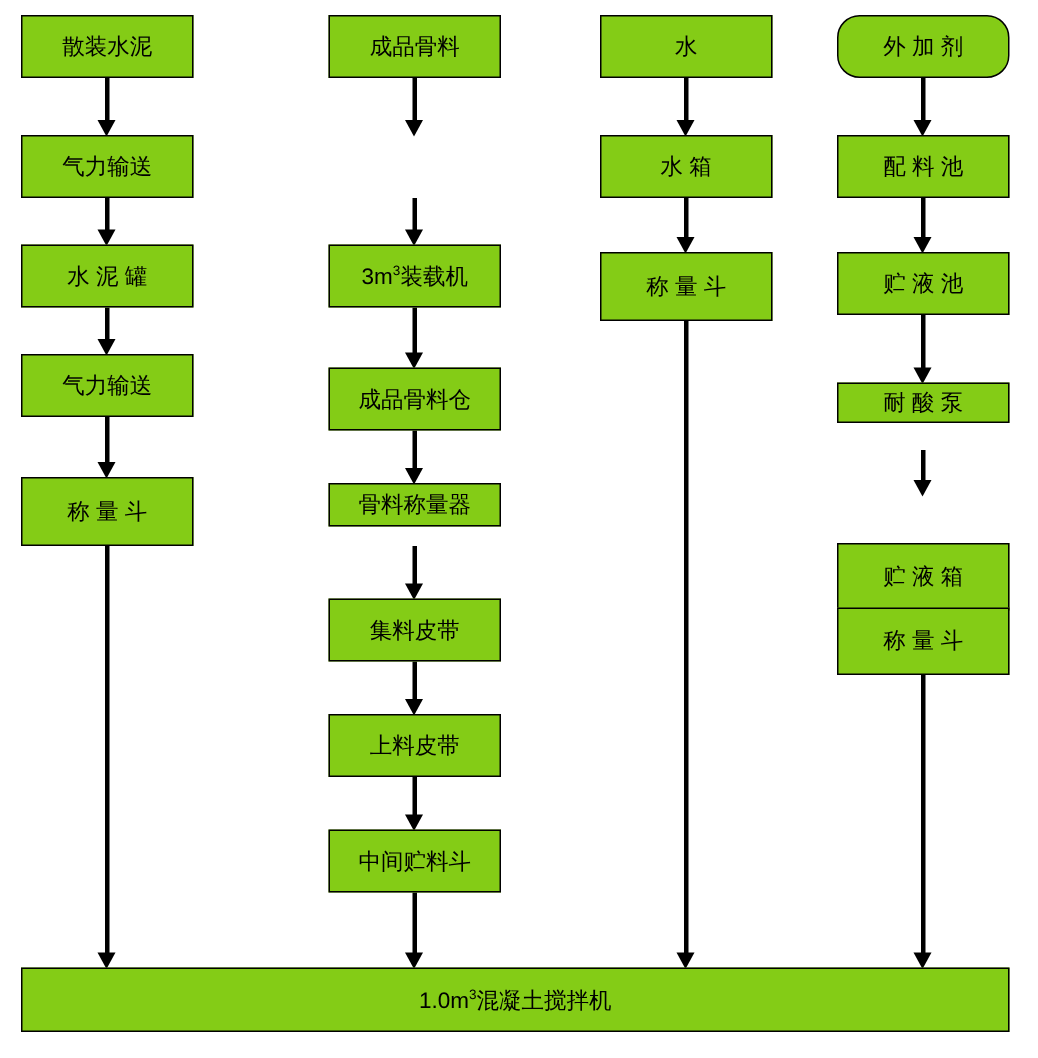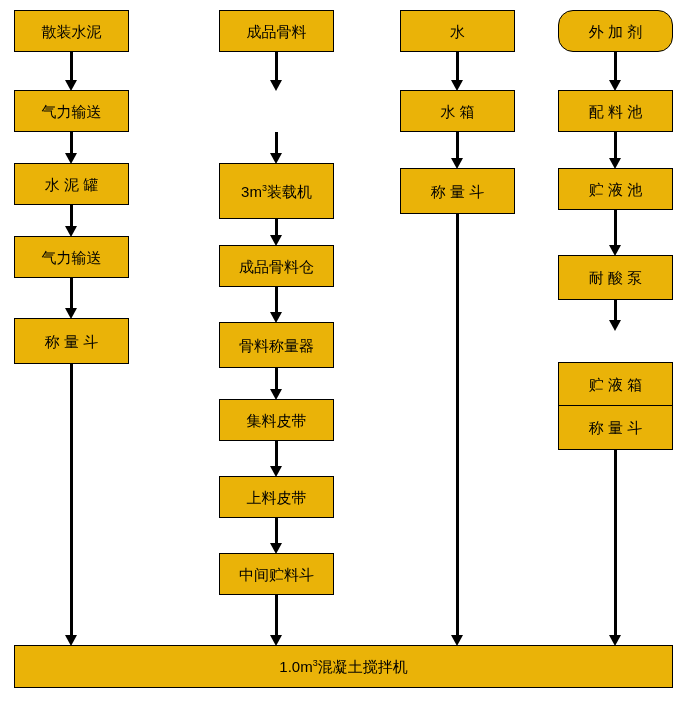--- a/index.html
+++ b/index.html
@@ -14,21 +14,21 @@
     position: relative;
     width: 692px;
     height: 705px;
     background: #ffffff;
     overflow: hidden;
   }
   .node {
     position: absolute;
     box-sizing: border-box;
     border: 1px solid #000000;
-    background: #eab308;
+    background: #84cc16;
     color: #000000;
     display: flex;
     align-items: center;
     justify-content: center;
     font-size: 15px;
     line-height: 1;
     white-space: nowrap;
   }
   .node sup {
     font-size: 9px;
@@ -108,27 +108,27 @@
     </div>
     <div class="node" style="left: 14px; top: 236px; width: 115px; height: 42px;">
       <span>气力输送</span>
     </div>
     <div class="node" style="left: 14px; top: 318px; width: 115px; height: 46px;">
       <span>称 量 斗</span>
     </div>
     <div class="node" style="left: 219px; top: 10px; width: 115px; height: 42px;">
       <span>成品骨料</span>
     </div>
-    <div class="node" style="left: 219px; top: 163px; width: 115px; height: 56px;">
+    <div class="node" style="left: 219px; top: 163px; width: 115px; height: 42px;">
       <span>3m<sup>3</sup>装载机</span>
     </div>
     <div class="node" style="left: 219px; top: 245px; width: 115px; height: 42px;">
       <span>成品骨料仓</span>
     </div>
-    <div class="node" style="left: 219px; top: 322px; width: 115px; height: 46px;">
+    <div class="node" style="left: 219px; top: 322px; width: 115px; height: 29px;">
       <span>骨料称量器</span>
     </div>
     <div class="node" style="left: 219px; top: 399px; width: 115px; height: 42px;">
       <span>集料皮带</span>
     </div>
     <div class="node" style="left: 219px; top: 476px; width: 115px; height: 42px;">
       <span>上料皮带</span>
     </div>
     <div class="node" style="left: 219px; top: 553px; width: 115px; height: 42px;">
       <span>中间贮料斗</span>
@@ -144,21 +144,21 @@
     </div>
     <div class="node" style="left: 558px; top: 10px; width: 115px; height: 42px; border-radius: 15px;">
       <span>外 加 剂</span>
     </div>
     <div class="node" style="left: 558px; top: 90px; width: 115px; height: 42px;">
       <span>配 料 池</span>
     </div>
     <div class="node" style="left: 558px; top: 168px; width: 115px; height: 42px;">
       <span>贮 液 池</span>
     </div>
-    <div class="node" style="left: 558px; top: 255px; width: 115px; height: 45px;">
+    <div class="node" style="left: 558px; top: 255px; width: 115px; height: 27px;">
       <span>耐 酸 泵</span>
     </div>
     <div class="node" style="left: 558px; top: 330px; width: 115px; height: 45px; margin-top: 32px;">
       <span>贮 液 箱</span>
     </div>
     <div class="node" style="left: 558px; top: 405px; width: 115px; height: 45px;">
       <span>称 量 斗</span>
     </div>
     <div class="node" style="left: 14px; top: 645px; width: 659px; height: 43px;">
       <span>1.0m<sup>3</sup>混凝土搅拌机</span>

